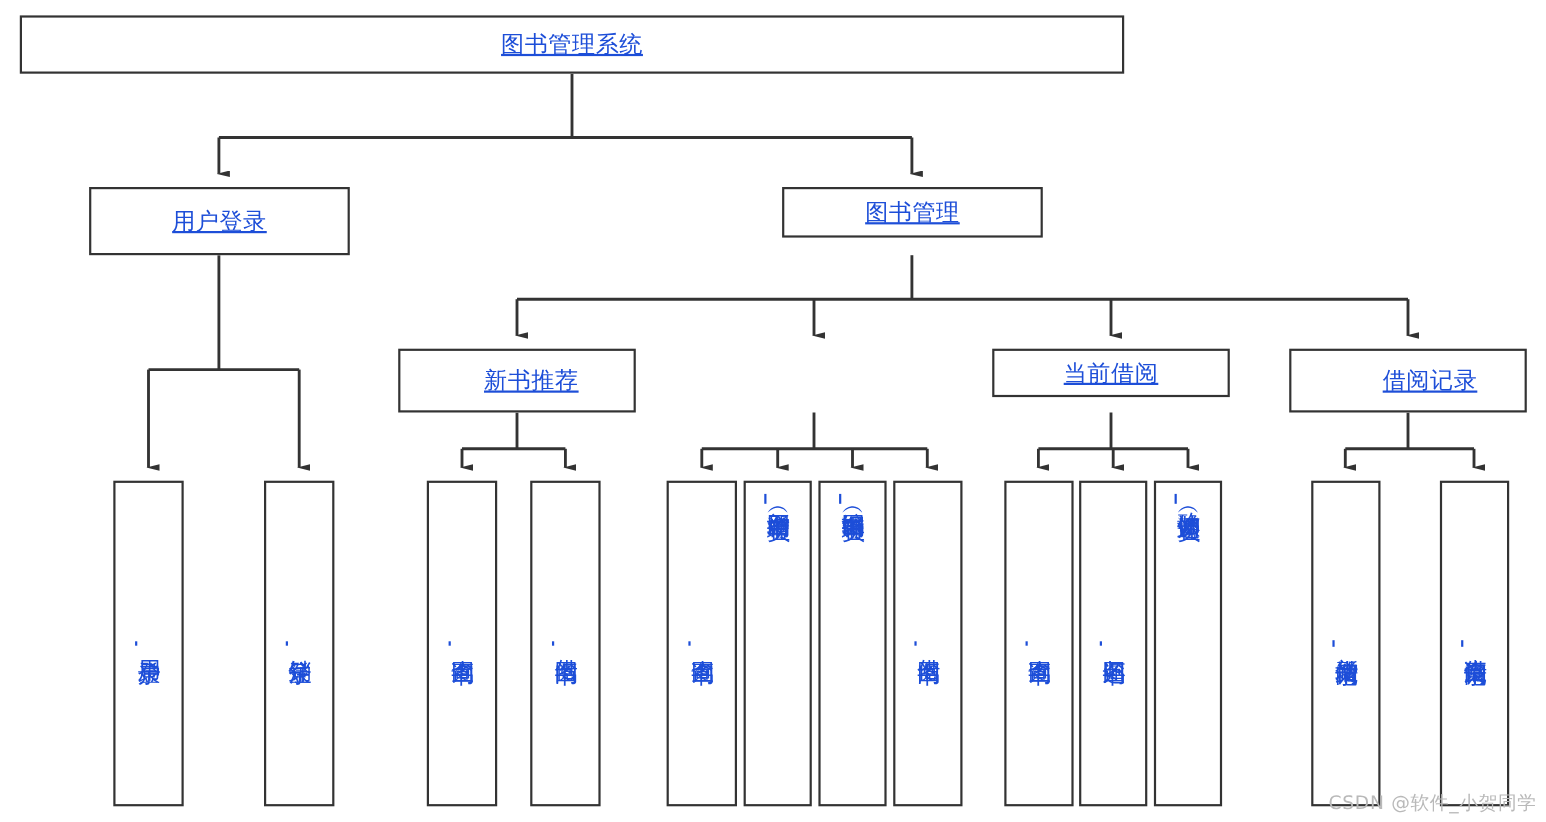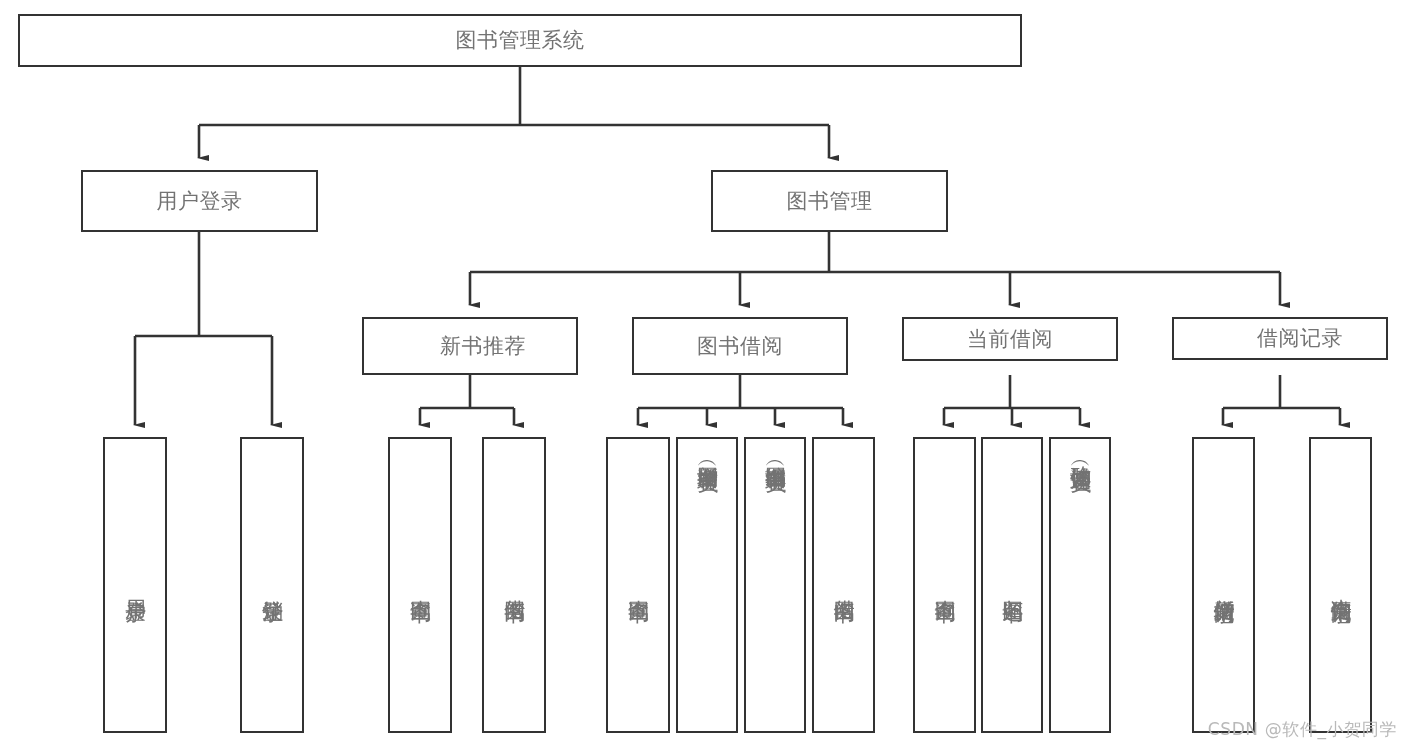--- a/index.html
+++ b/index.html
@@ -27,21 +27,22 @@
     pointer-events: none;
   }
   .node {
     position: absolute;
     box-sizing: border-box;
     border: 2px solid #333333;
     background: #ffffff;
     display: flex;
     align-items: center;
     justify-content: center;
-    color: #737373;
+    color: #1d4ed8;
+    text-decoration: underline;
   }
   .node.horiz .label {
     font-size: 21px;
     line-height: 1.15;
     letter-spacing: 0.5px;
     white-space: nowrap;
   }
   .node.vert {
     align-items: flex-start;
     justify-content: center;
@@ -126,34 +127,31 @@
     </g>
   </svg>
 
   <div class="node horiz" id="node-root" style="left:18px; top:14px; width:1004px; height:53px;">
     <span class="label">图书管理系统</span>
   </div>
 
   <div class="node horiz" style="left:81px; top:170px; width:237px; height:62px;">
     <span class="label">用户登录</span>
   </div>
-  <div class="node horiz" style="left:711px; top:170px; width:237px; height:62px;">
+  <div class="node horiz" style="left:711px; top:170px; width:237px; height:46px;">
     <span class="label">图书管理</span>
   </div>
 
   <div class="node horiz" style="left:362px; top:317px; width:216px; height:58px;padding-left:26px;">
     <span class="label">新书推荐</span>
   </div>
-  <div class="node horiz" style="left:632px; top:317px; width:216px; height:58px;">
-    <span class="label">图书借阅</span>
-  </div>
   <div class="node horiz" style="left:902px; top:317px; width:216px; height:44px;">
     <span class="label">当前借阅</span>
   </div>
-  <div class="node horiz" style="left:1172px; top:317px; width:216px; height:43px;padding-left:40px;">
+  <div class="node horiz" style="left:1172px; top:317px; width:216px; height:58px;padding-left:40px;">
     <span class="label">借阅记录</span>
   </div>
 
   <div class="node vert centered" style="left:103px; top:437px; width:64px; height:296px;">
     <span class="label">用户登录</span>
   </div>
   <div class="node vert centered" style="left:240px; top:437px; width:64px; height:296px;">
     <span class="label">注销登录</span>
   </div>
 

